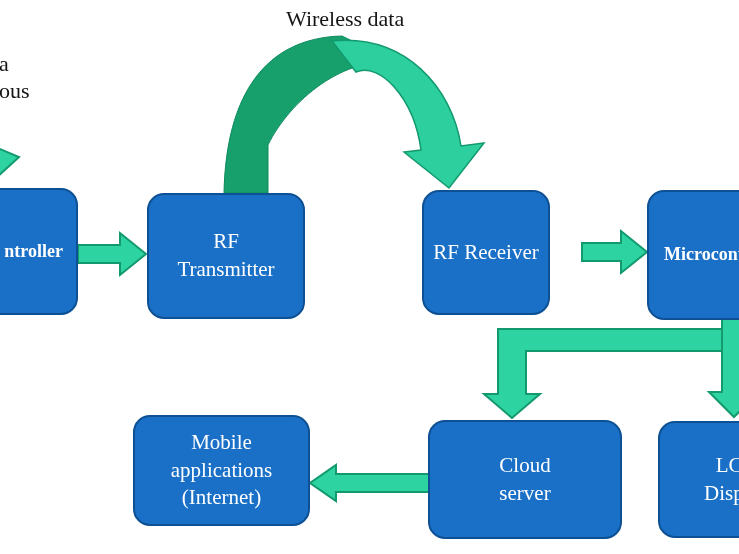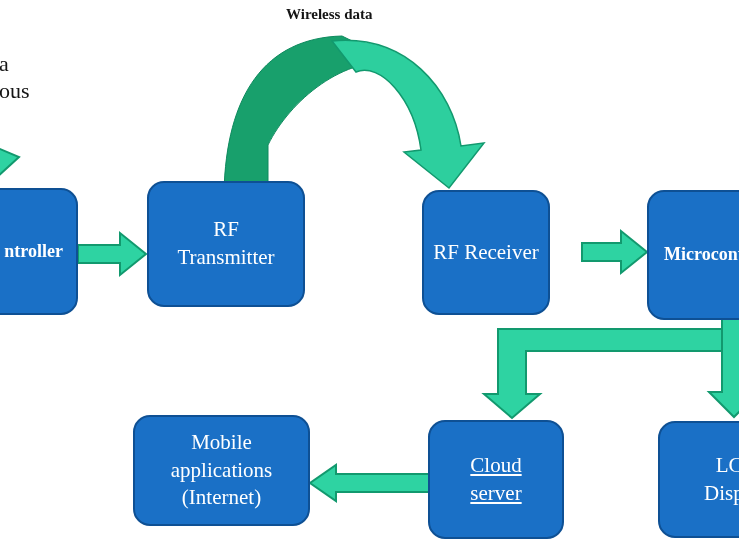--- a/index.html
+++ b/index.html
@@ -16,31 +16,31 @@
     background:var(--box-fill);
     border:2.5px solid var(--box-border);
     border-radius:17px;
     color:var(--node-text);
     display:flex;align-items:center;justify-content:center;
     text-align:center;white-space:pre-line;
     font-size:21px;line-height:1.32;
   }
   #microcontroller-left{left:-64px;top:188px;width:142px;height:127px;
     font-weight:bold;font-size:18px;justify-content:flex-end;padding-right:13px;}
-  #rf-transmitter{left:147px;top:181px;width:158px;height:126px;}
+  #rf-transmitter{left:147px;top:193px;width:158px;height:126px;}
   #rf-receiver{left:422px;top:190px;width:128px;height:125px;}
   #microcontroller-right{left:647px;top:190px;width:160px;height:130px;
     font-weight:bold;font-size:18px;justify-content:flex-start;padding-left:15px;}
-  #cloud-server{left:428px;top:420px;width:136px;height:119px;text-decoration:underline;}
+  #cloud-server{left:428px;top:420px;width:194px;height:119px;}
   #lcd-display{left:658px;top:421px;width:152px;height:117px;
     justify-content:flex-start;padding-left:44px;}
   #mobile-applications{left:133px;top:415px;width:177px;height:111px;}
   .wireless-label{
     position:absolute;left:286px;top:6px;
-    font-size:15px;color:var(--label-text);font-weight:bold;
+    font-size:22px;color:var(--label-text);
   }
   .cropped-text{
     position:absolute;left:-1px;top:50px;
     font-size:22px;line-height:27px;color:var(--label-text);
     white-space:pre-line;
   }
   .arrow{fill:var(--arrow-fill);stroke:var(--arrow-stroke);stroke-width:2;stroke-linejoin:miter;}
   .arch-left{fill:var(--arch-left);stroke:var(--arch-left-edge);stroke-width:1;}
   .arch-right{fill:var(--arch-right);stroke:var(--arrow-stroke);stroke-width:1.5;}
 </style>

